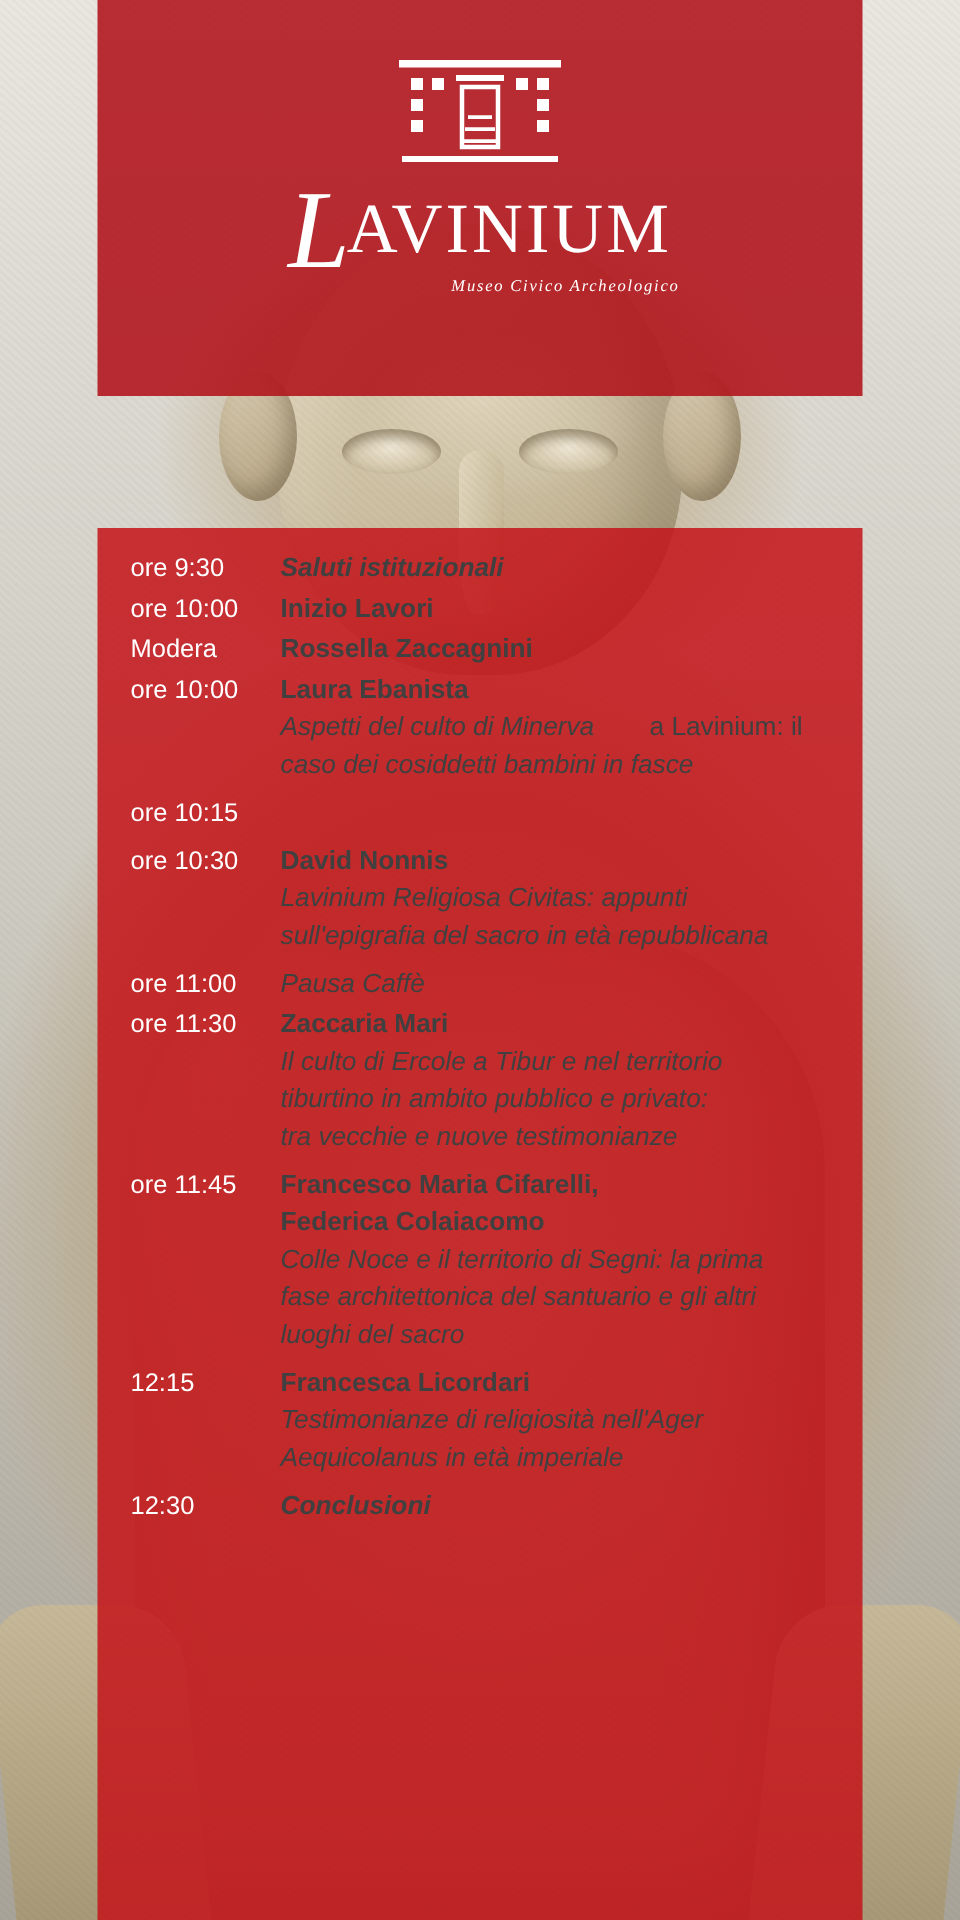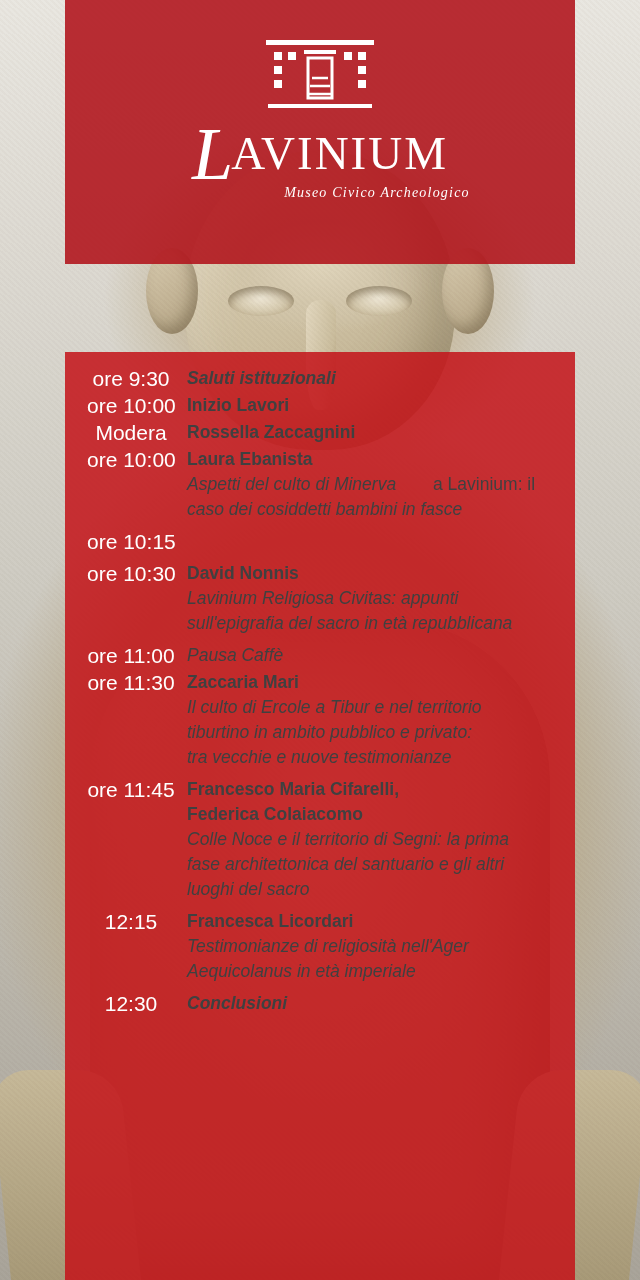--- a/index.html
+++ b/index.html
@@ -121,21 +121,21 @@
     font-style: italic;
     line-height: 0;
     position: relative;
     top: 10px;
     margin-right: -4px;
   }
   .logo-sub {
     color: #ffffff;
     font-family: "Liberation Serif", serif;
     font-style: italic;
-    font-size: 14px;
+    font-size: 11px;
     letter-spacing: 1.2px;
     margin-top: 8px;
     margin-left: 114px;
   }
 
   
   .programme {
     position: absolute;
     left: 65px; top: 352px;
     width: 510px;
@@ -145,23 +145,23 @@
   }
   .entry {
     display: flex;
     align-items: flex-start;
     margin-bottom: 2px;
   }
   .entry .time {
     width: 100px;
     flex: 0 0 100px;
     color: #ffffff;
-    font-size: 21px;
+    font-size: 17px;
     line-height: 25px;
-    text-align: center;
+    text-align: left;
     padding-right: 12px;
     white-space: nowrap;
   }
   .entry .body {
     flex: 1 1 auto;
     color: #404040;
     font-size: 17.5px;
     line-height: 25px;
   }
   .speaker { font-weight: bold; }

